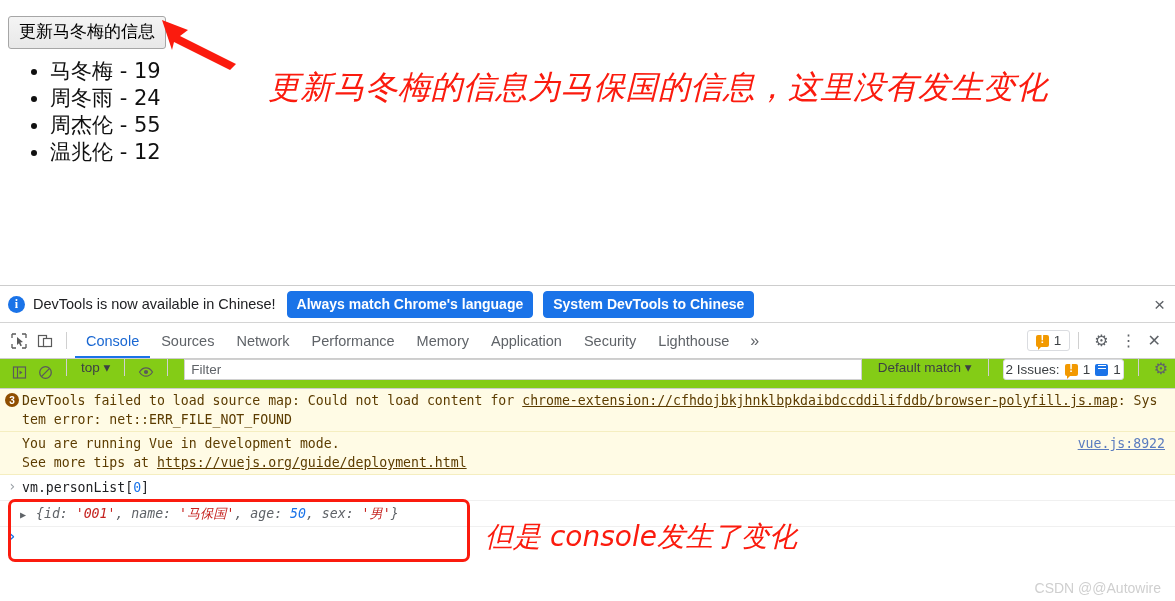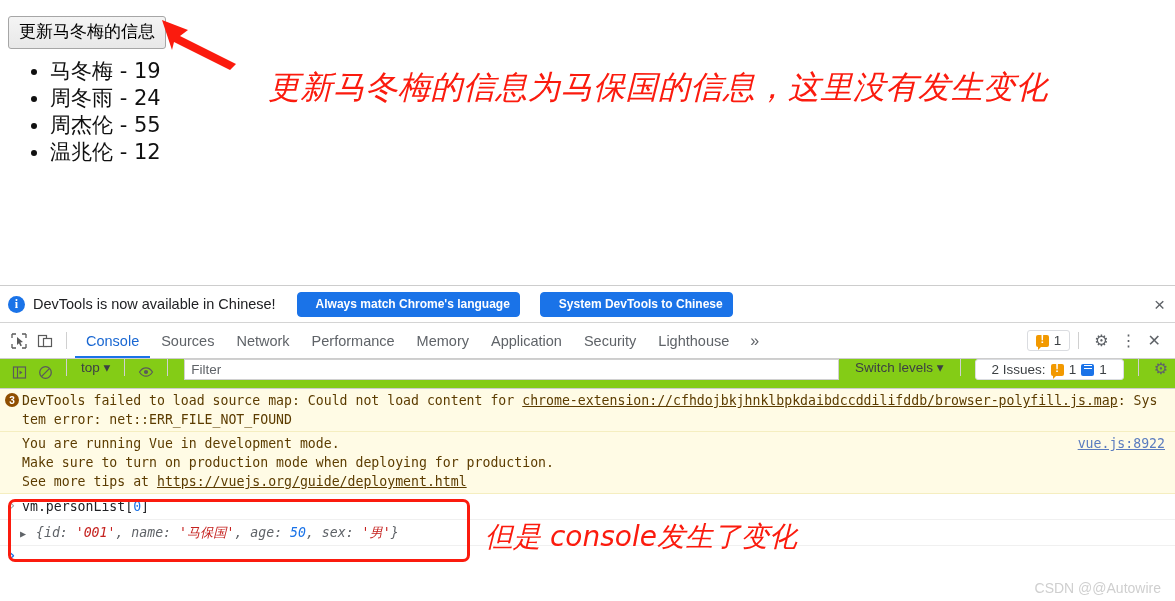--- a/index.html
+++ b/index.html
@@ -78,27 +78,27 @@
     border-bottom:1px solid #d4d4d4;
   }
   #notif-info-icon {
     width:17px; height:17px; border-radius:50%;
     background:#1a73e8; color:#fff;
     font-size:12px; font-weight:bold; font-family:"Liberation Serif",serif;
     display:flex; align-items:center; justify-content:center;
     flex:0 0 auto; margin-right:8px;
   }
   #notif-text {
-    font-size:14.5px; color:#202124; margin-right:21px; white-space:nowrap;
+    font-size:14.5px; color:#202124; margin-right:11px; white-space:nowrap;
   }
   .notif-btn {
-    font-size:12px;
-    padding:4px 9px 5px 18px;
+    font-size:14px;
+    padding:4px 9px 5px 9px;
     border-radius:4px;
-    margin-right:20px;
+    margin-right:10px;
     white-space:nowrap;
     cursor:pointer;
     border:1px solid transparent;
   }
   .notif-btn.primary { background:#1a73e8; color:#fff; font-weight:bold; border-color:#1a73e8; }
   .notif-btn.secondary { background:#fff; color:#3c4043; border-color:#c4c7c5; }
   #notif-close {
     position:absolute; right:10px; top:50%; transform:translateY(-50%);
     font-size:19px; color:#5f6368; cursor:pointer; line-height:1;
   }
@@ -170,21 +170,21 @@
     flex:1 1 auto; height:21px; margin:0 8px;
     background:#fff; border:1px solid #d0d0d0;
     font-size:13.5px; color:#5f6368;
     padding:0 6px; display:flex; align-items:center;
     cursor:text;
   }
   #levels-select { font-size:13.5px; color:#3c4043; padding:0 8px; cursor:pointer; white-space:nowrap; }
   #issues-chip {
     display:flex; align-items:center; gap:5px;
     border:1px solid #dadce0; border-radius:3px; background:#fff;
-    padding:2px 16px; margin:0 6px; font-size:13.5px; color:#3c4043; cursor:pointer;
+    padding:2px 2px; margin:0 6px; font-size:13.5px; color:#3c4043; cursor:pointer;
     white-space:nowrap;
   }
 
   
   #console-body {
     position:relative;
     height:218px;
     background:#fff;
     font-family:"DejaVu Sans Mono","Liberation Mono",monospace;
     font-size:13.2px;
@@ -339,21 +339,21 @@
     <div id="ctx-select">top ▾</div>
     <div class="tb-sep"></div>
     <div class="tb-icon">
       <svg width="16" height="16" viewBox="0 0 16 16">
         <path d="M1.5 8s2.6-4.2 6.5-4.2S14.5 8 14.5 8s-2.6 4.2-6.5 4.2S1.5 8 1.5 8z" stroke="#5a5a5a" stroke-width="1.2" fill="none"></path>
         <circle cx="8" cy="8" r="2.1" fill="#5a5a5a"></circle>
       </svg>
     </div>
     <div class="tb-sep"></div>
     <div id="filter-input">Filter</div>
-    <div id="levels-select">Switch levels ▾</div>
+    <div id="levels-select">Default match ▾</div>
     <div class="tb-sep"></div>
     <div id="issues-chip">
       <span>2 Issues:</span>
       <span class="warn-sq"></span>
       <span>1</span>
       <span class="info-sq"></span>
       <span>1</span>
     </div>
     <div class="tb-sep"></div>
     <div id="gear-bottom">⚙</div>
@@ -362,21 +362,20 @@
   <div id="console-body">
 
     <div class="msg warnbg">
       <div class="msg-badge">3</div>
       <span class="msg-text">DevTools failed to load source map: Could not load content for </span><span class="msg-link">chrome-extension://cfhdojbkjhnklbpkdaibdccddilifddb/browser-polyfill.js.map</span><span class="msg-text">: System error: net::ERR_FILE_NOT_FOUND</span>
     </div>
 
     <div class="msg warnbg vue-warn">
       <span class="src-link">vue.js:8922</span>
       <div class="msg-text">You are running Vue in development mode.</div>
-      <div class="msg-text">Make sure to turn on production mode when deploying for production.</div>
       <div class="msg-text"><span>See more tips at </span><a class="msg-link">https://vuejs.org/guide/deployment.html</a></div>
     </div>
 
     <div id="cmd-row">
       <span class="cmd-text">vm.personList[</span><span class="tok-num">0</span><span class="cmd-text">]</span>
     </div>
 
     <div id="res-row">
       <span id="res-arrow">▶</span>
       <span id="res-body"><span class="tok-punct">{</span><span class="tok-key">id</span><span class="tok-punct">: </span><span class="tok-str">'001'</span><span class="tok-punct">, </span><span class="tok-key">name</span><span class="tok-punct">: </span><span class="tok-str">'马保国'</span><span class="tok-punct">, </span><span class="tok-key">age</span><span class="tok-punct">: </span><span class="tok-num">50</span><span class="tok-punct">, </span><span class="tok-key">sex</span><span class="tok-punct">: </span><span class="tok-str">'男'</span><span class="tok-punct">}</span></span>

